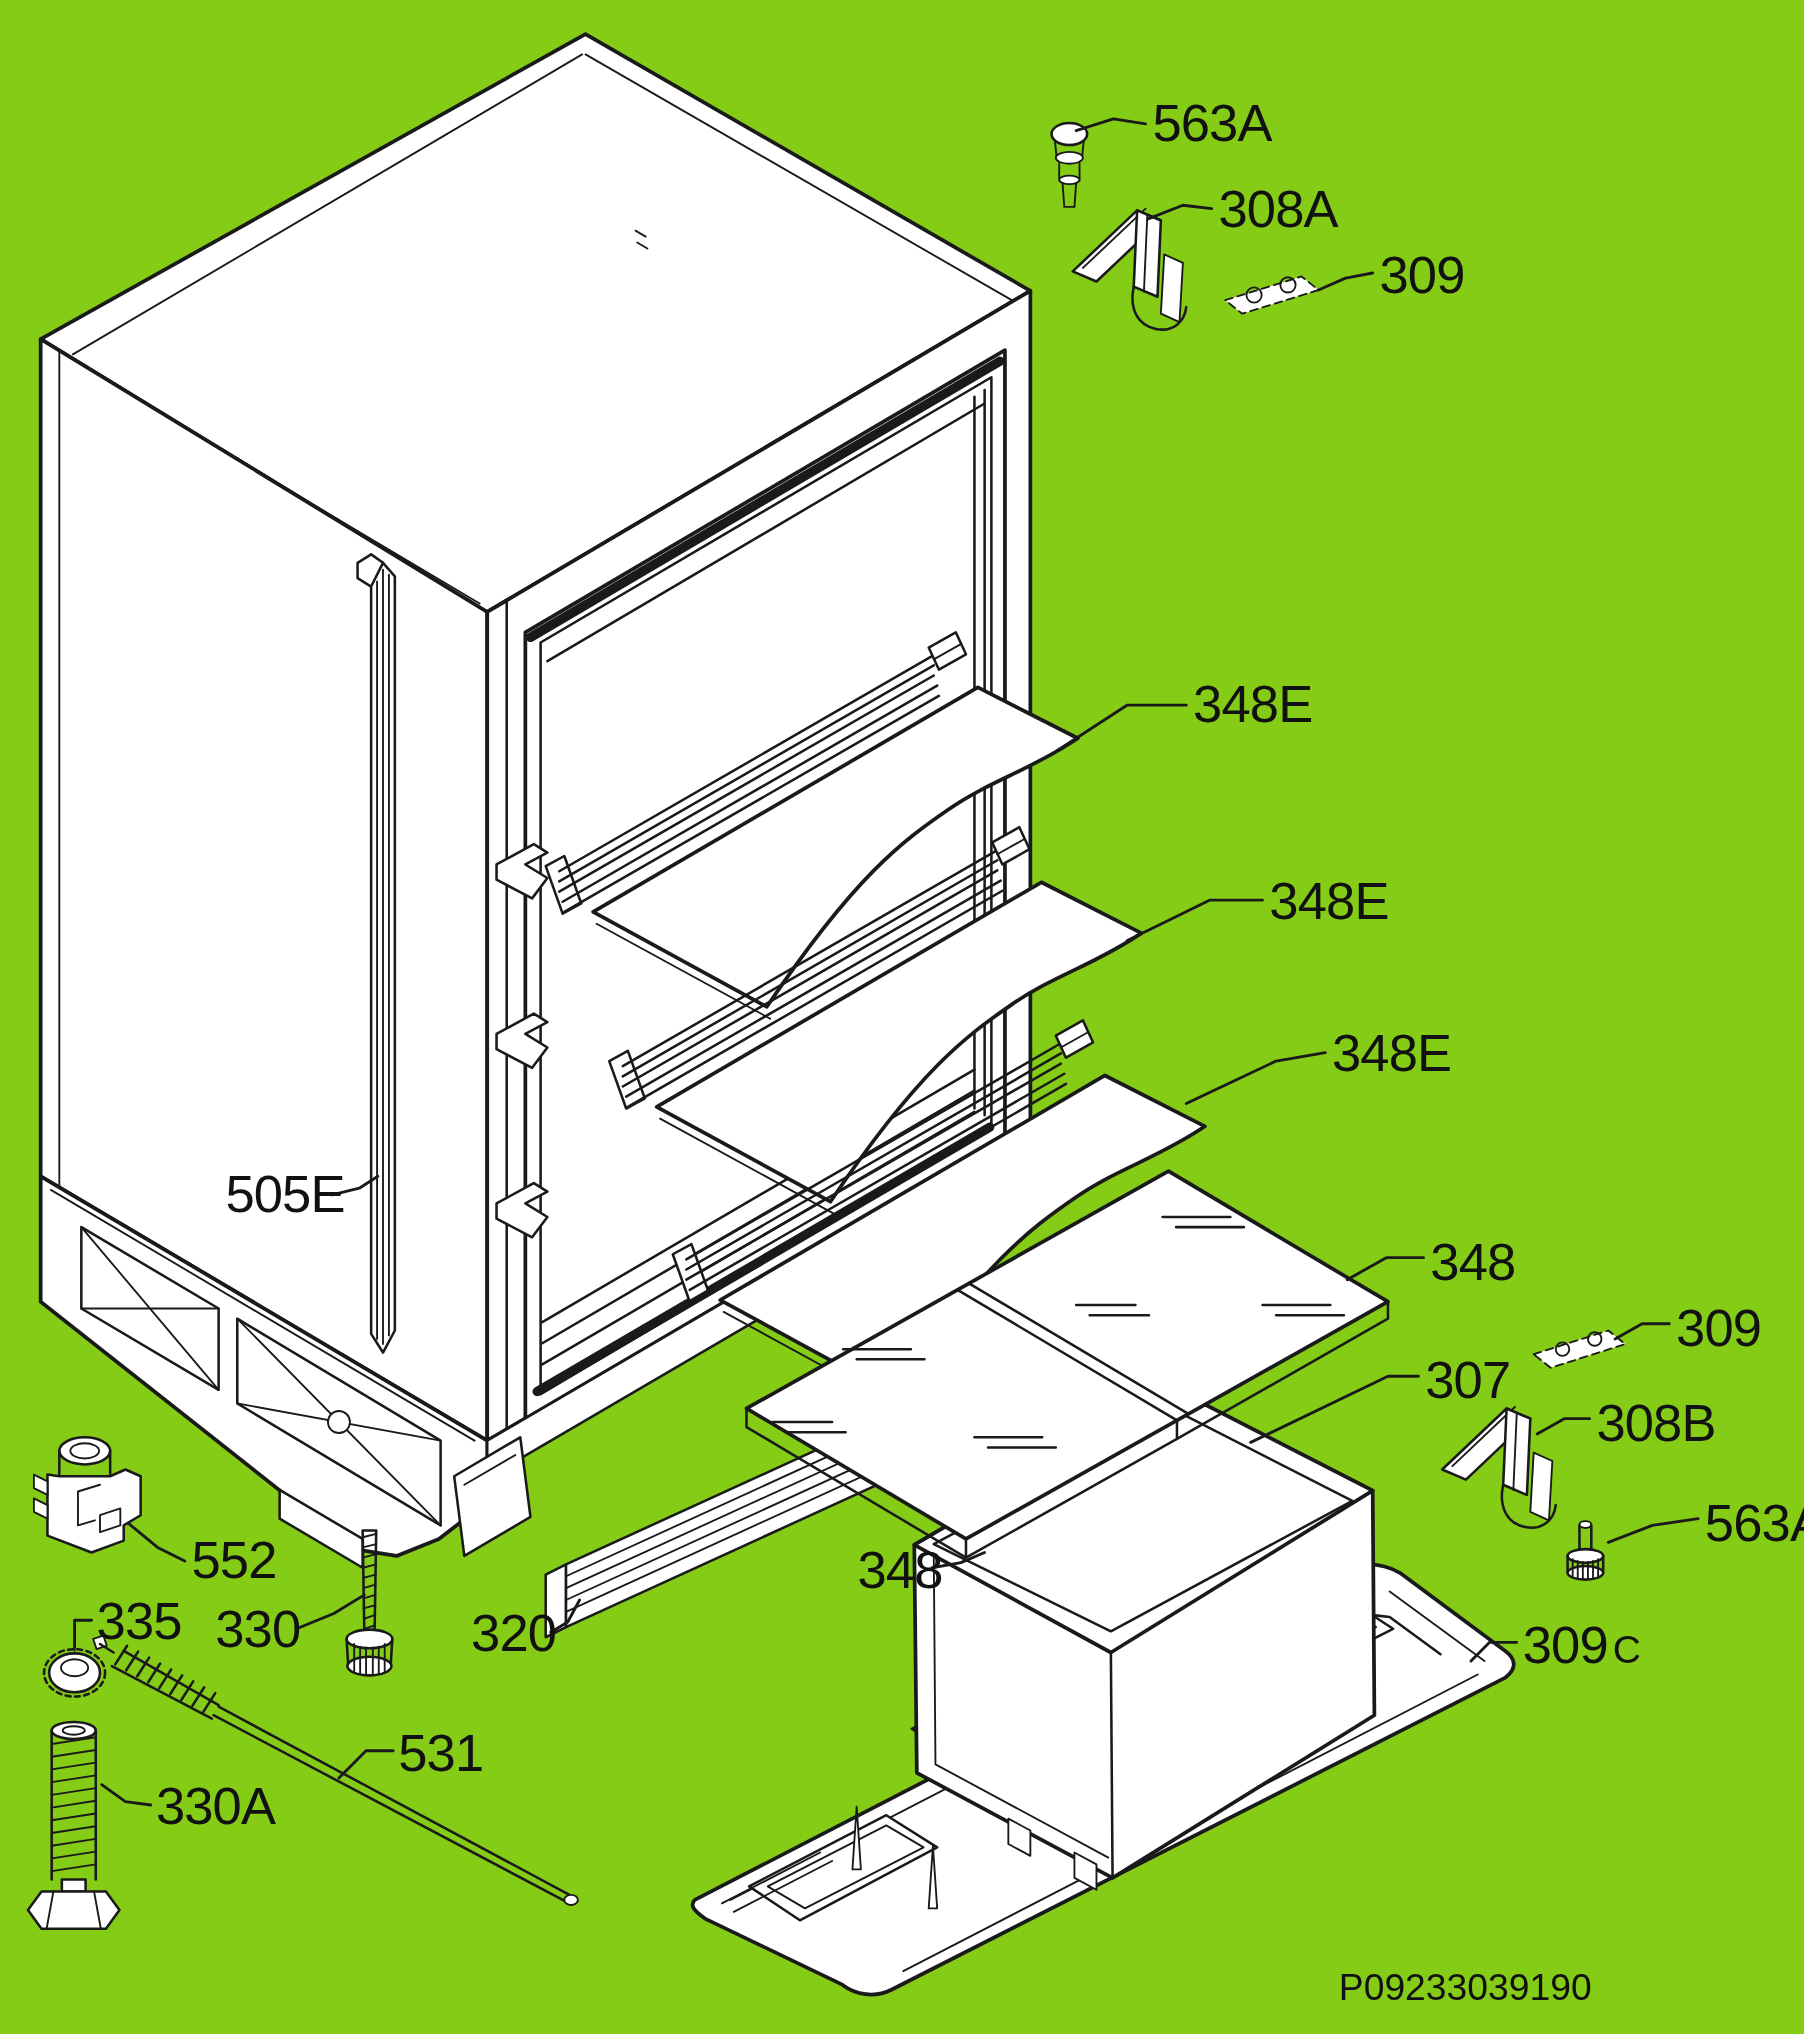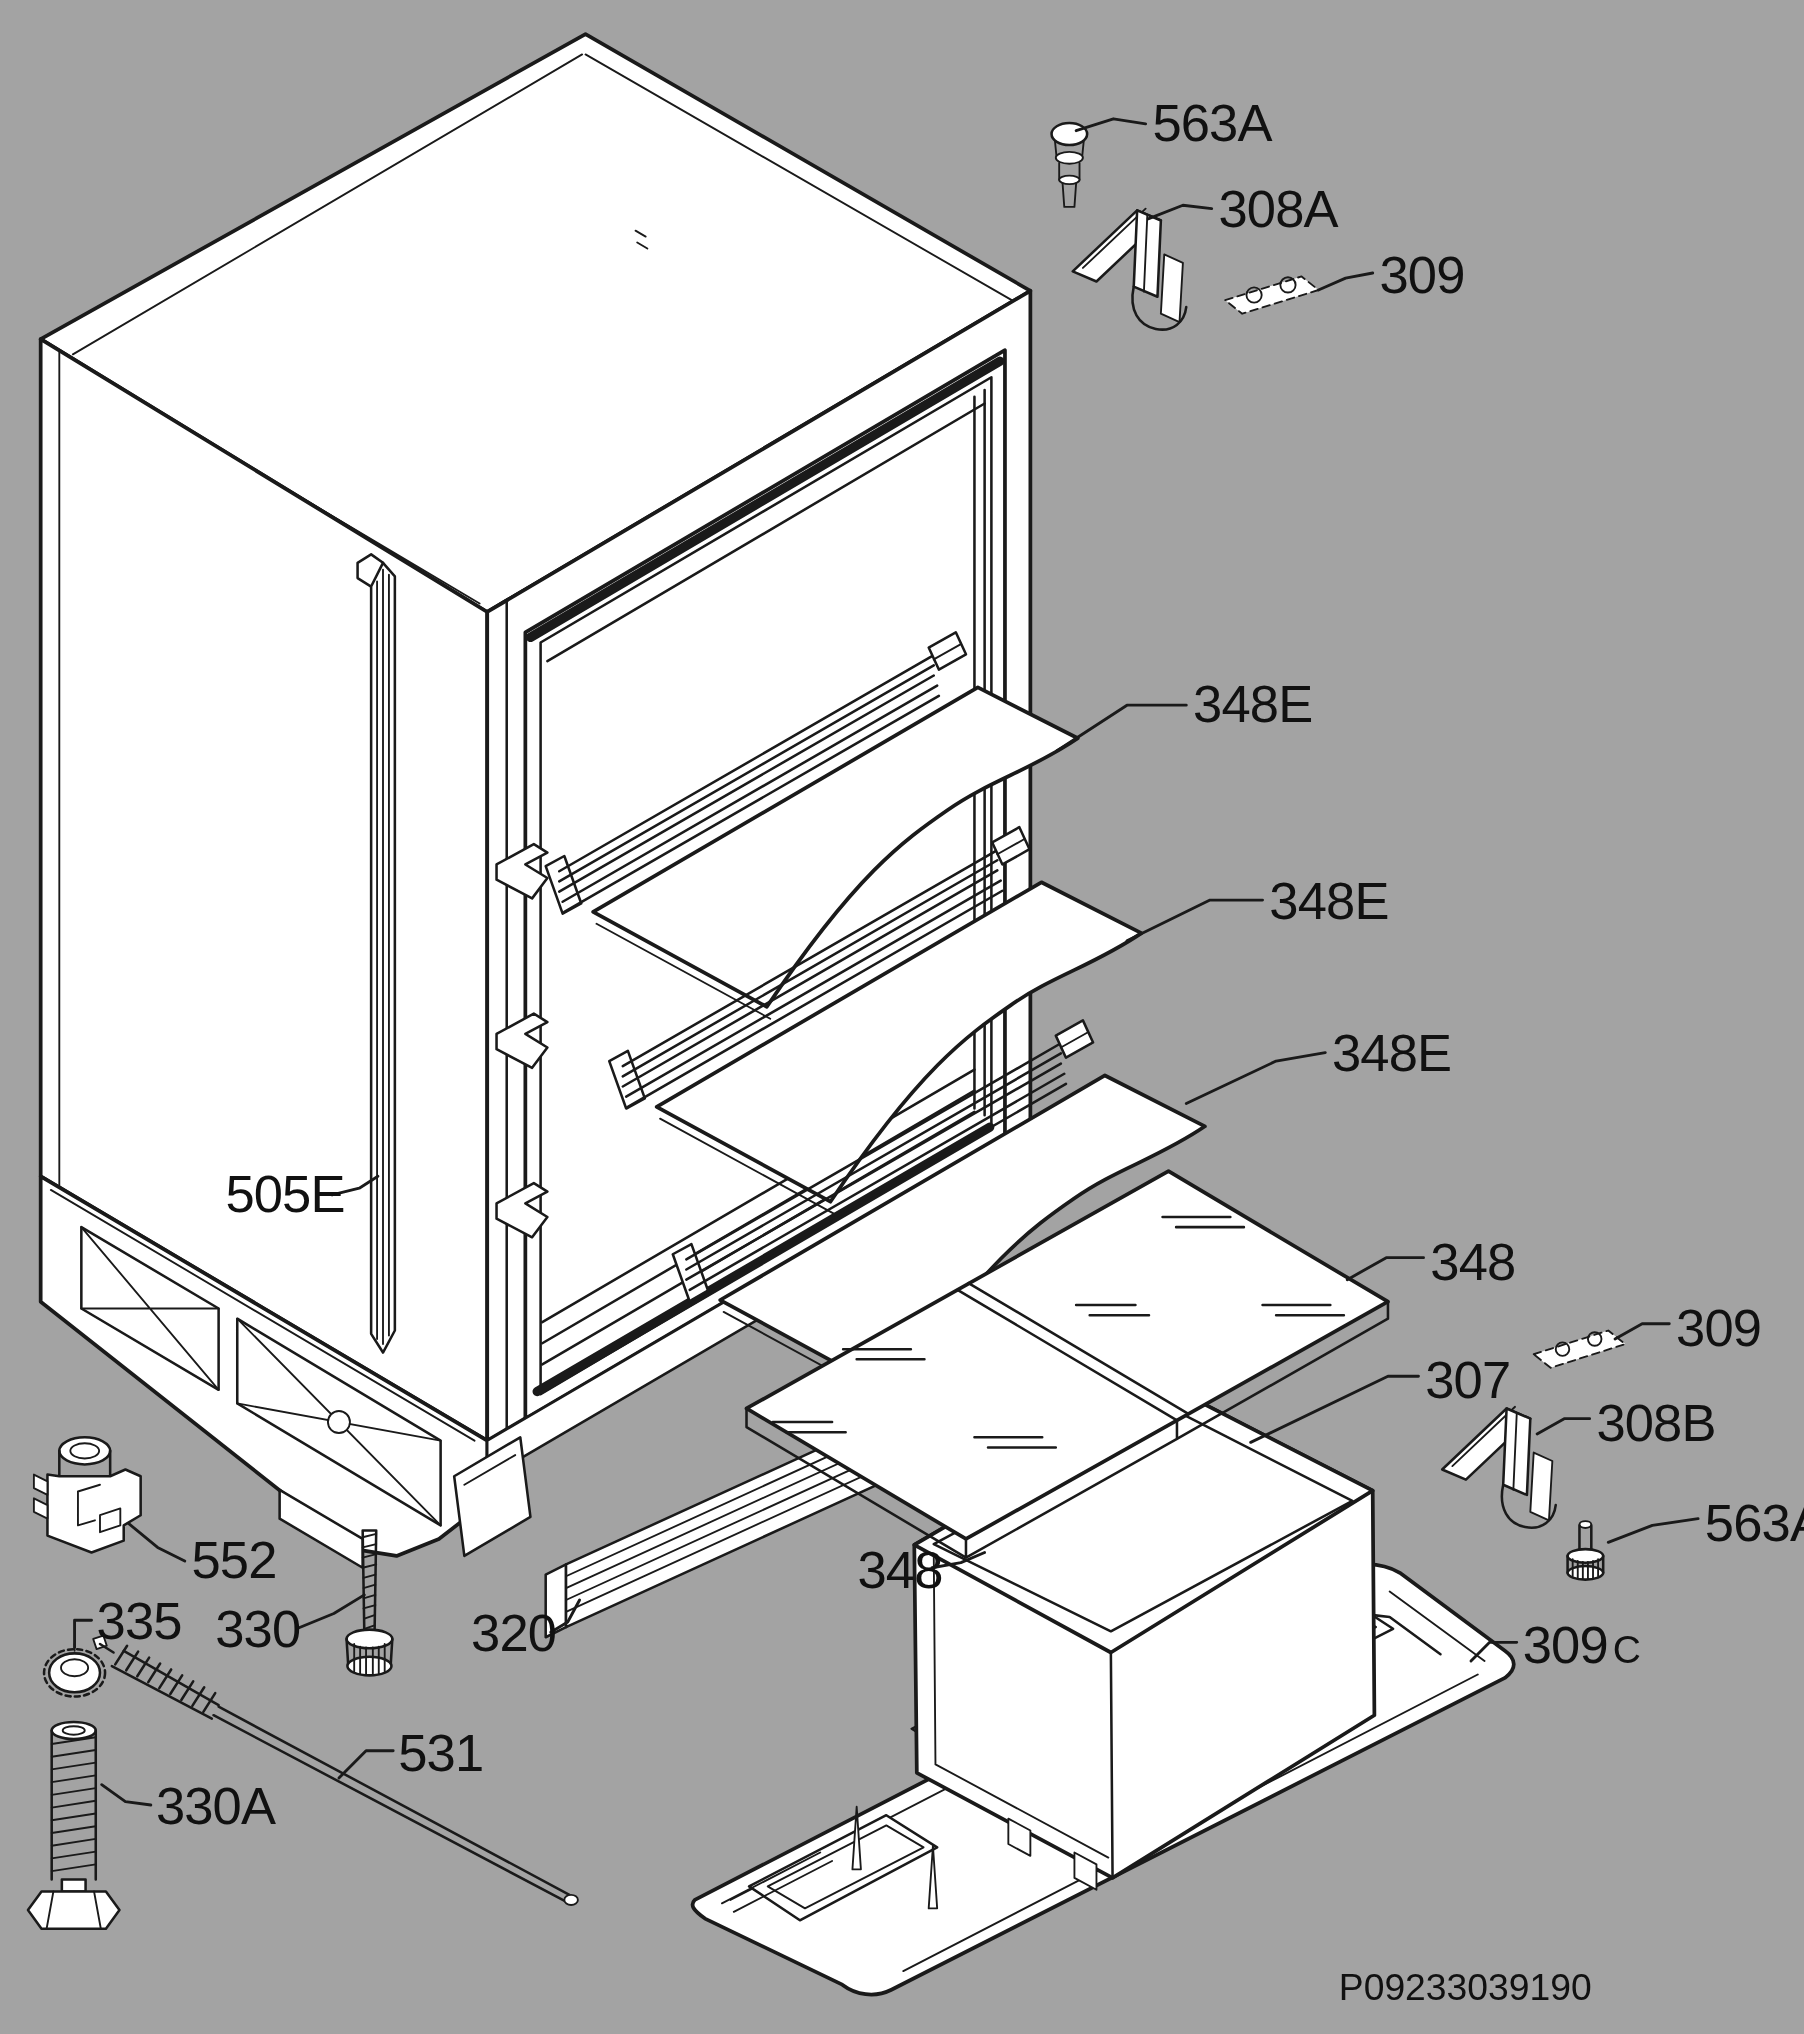--- a/index.html
+++ b/index.html
@@ -1,16 +1,16 @@
 <!DOCTYPE html>
 <html style="font-size:13.6px"><head>
 <meta charset="utf-8">
 <style>
   html,body{margin:0;padding:0;background:#ffffff;}
-  .stage{width:1804px;height:2034px;position:relative;background:#a3a3a3;}
+  .stage{width:1804px;height:2034px;position:relative;background:#84cc16;}
   svg{display:block;}
   .ln{fill:none;stroke:#1a1a1a;stroke-width:3;stroke-linejoin:round;stroke-linecap:round;}
   .fw{fill:#ffffff;stroke:#1a1a1a;stroke-width:3.6;stroke-linejoin:round;stroke-linecap:round;}
   .s2{stroke-width:2.2;}
   .s3{stroke-width:3;}
   .s4{stroke-width:4.4;}
   .s9{stroke-width:11;}
   .dash{stroke-dasharray:9,6;}
   .leader{fill:none;stroke:#1a1a1a;stroke-width:3.4;stroke-linejoin:round;stroke-linecap:round;}
   .plabel{font-family:"Liberation Sans",sans-serif;font-size:62px;fill:#111;letter-spacing:-1px;}

